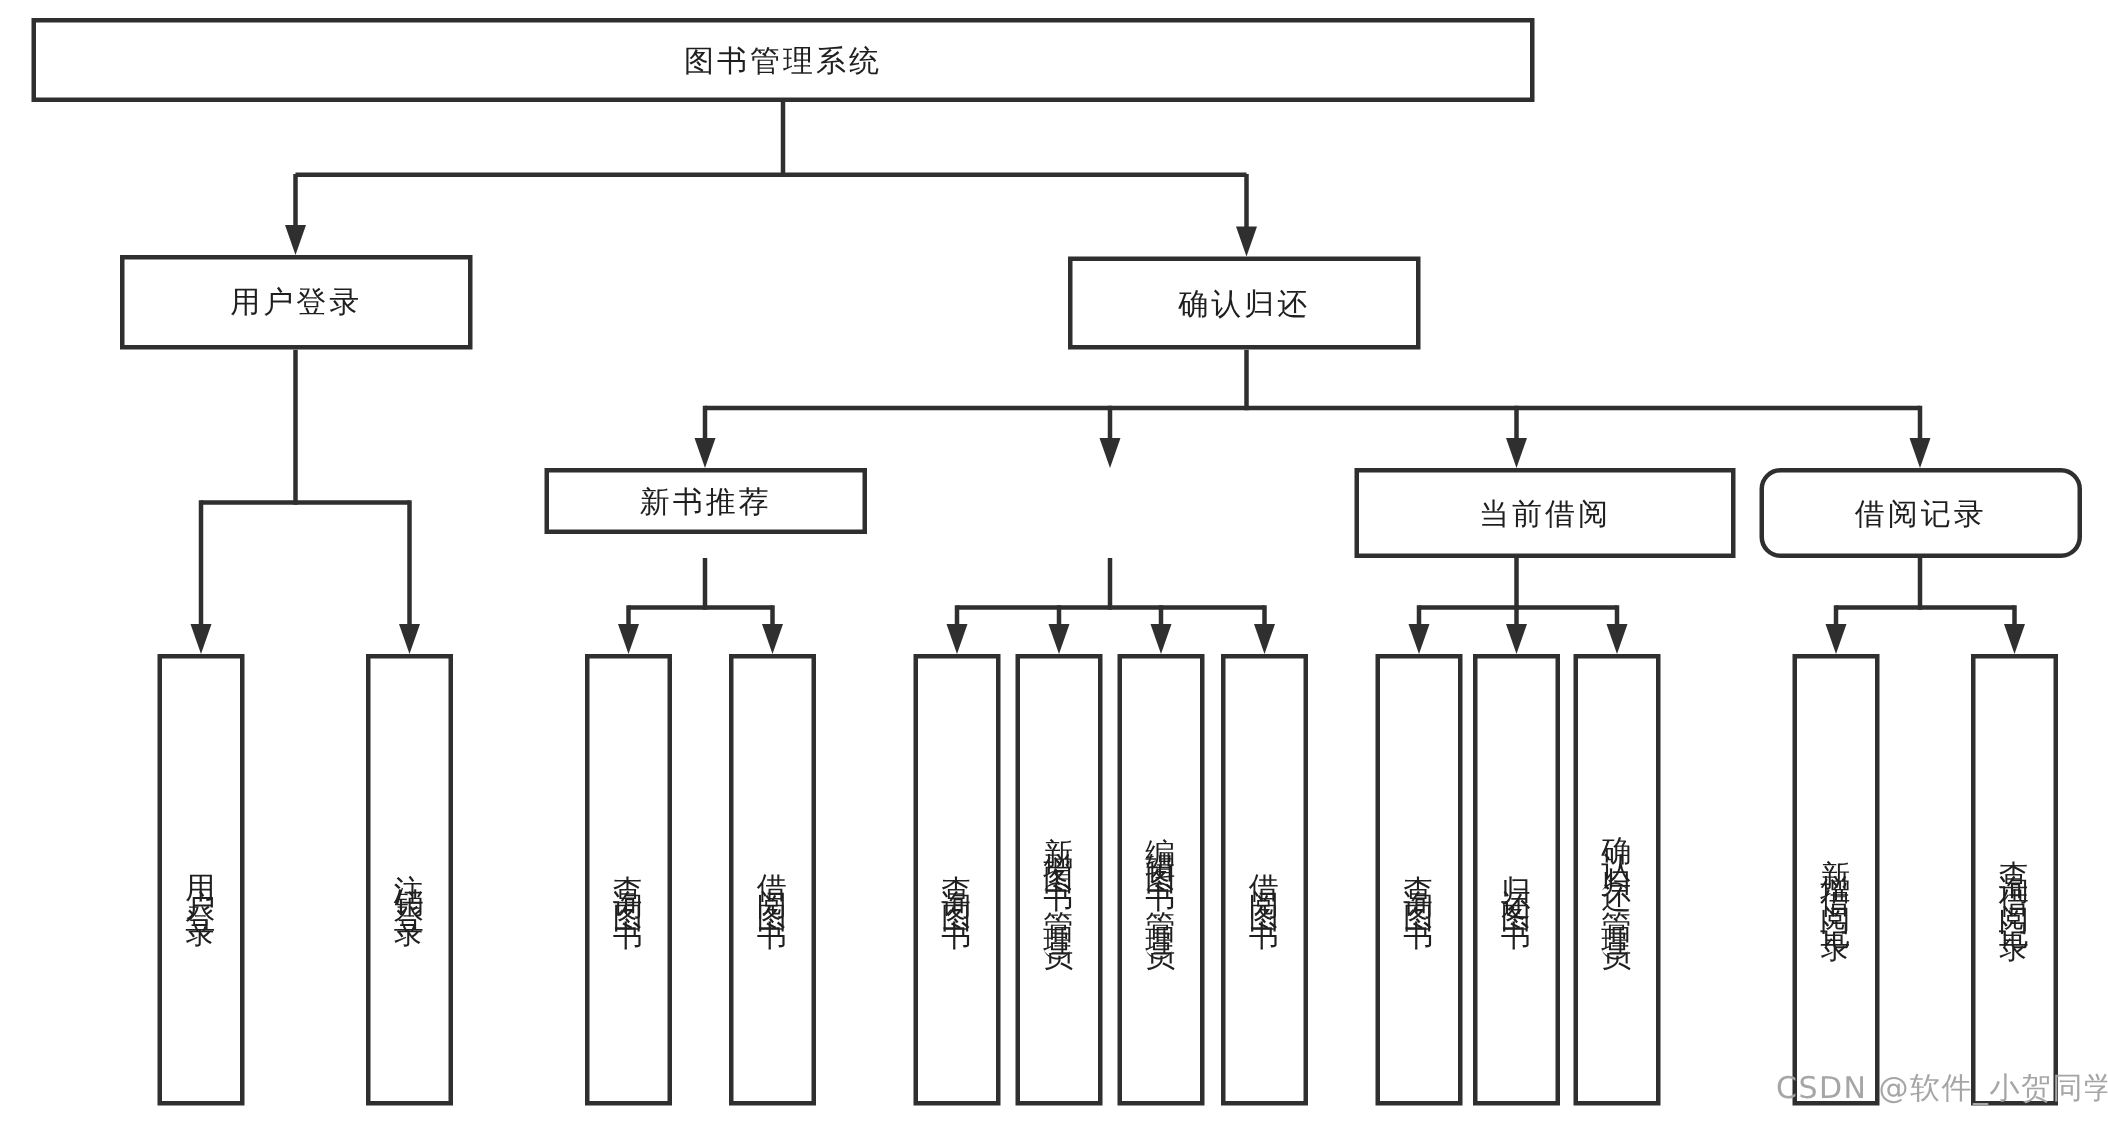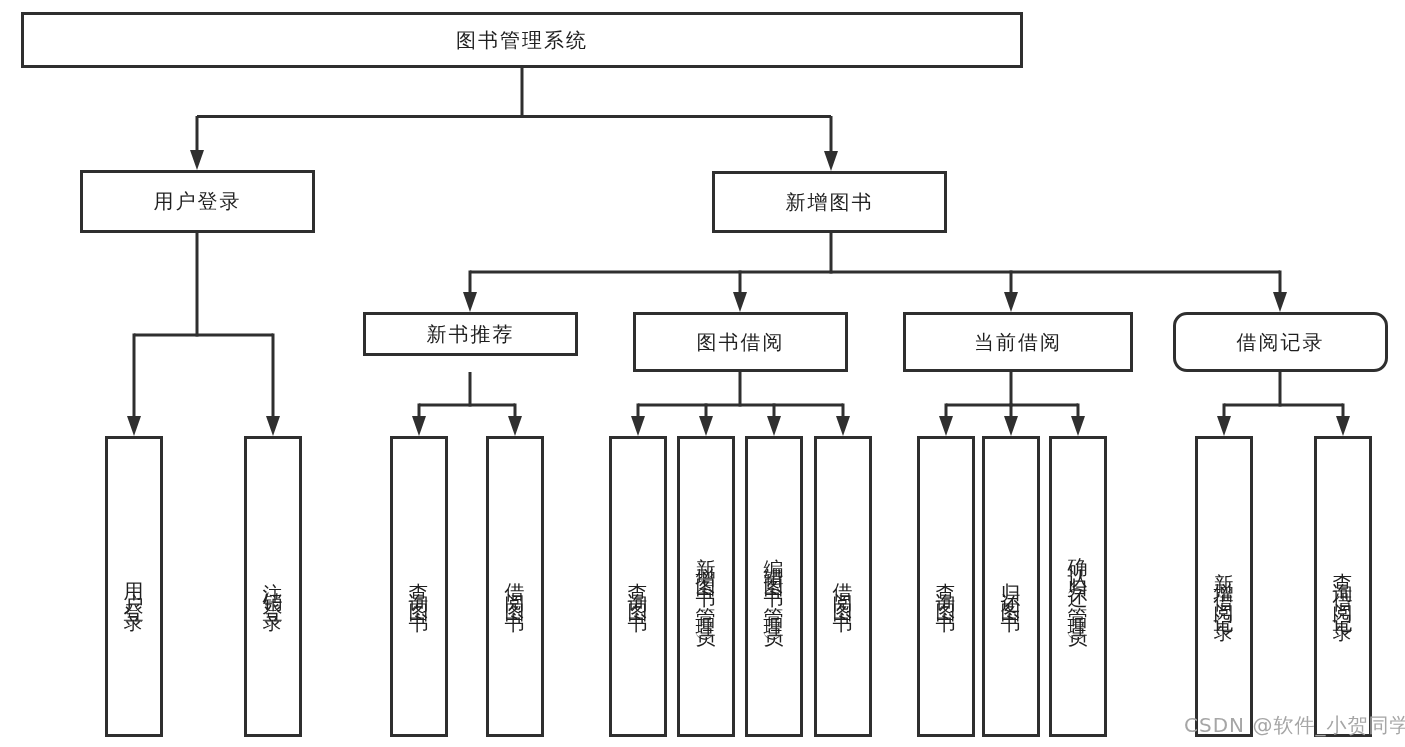--- a/index.html
+++ b/index.html
@@ -139,25 +139,24 @@
       <line x1="1224" y1="403.5" x2="1224" y2="419"></line>
       <polygon points="1217,416 1231,416 1224,436"></polygon>
       <line x1="1343" y1="403.5" x2="1343" y2="419"></line>
       <polygon points="1336,416 1350,416 1343,436"></polygon>
     </g>
   </svg>
 
   <div class="box h-box" style="left:21px; top:12px; width:1002px; height:56px;">图书管理系统</div>
 
   <div class="box h-box" style="left:80px; top:170px; width:235px; height:63px;">用户登录</div>
-  <div class="box h-box" style="left:712px; top:171px; width:235px; height:62px;">新增图书</div>
+  <div class="box h-box" style="left:712px; top:171px; width:235px; height:62px;">确认归还</div>
 
   <div class="box h-box" style="left:363px; top:312px; width:215px; height:44px;">新书推荐</div>
-  <div class="box h-box" style="left:633px; top:312px; width:215px; height:60px;">图书借阅</div>
-  <div class="box h-box" style="left:903px; top:312px; width:230px; height:60px;">当前借阅</div>
+  <div class="box h-box" style="left:903px; top:312px; width:254px; height:60px;">当前借阅</div>
   <div class="box h-box" style="left:1173px; top:312px; width:215px; height:60px;border-radius:14px;">借阅记录</div>
 
   <div class="box v-box" style="left:105px; top:436px; width:58px; height:301px;">
     <span>用户登录</span>
   </div>
   <div class="box v-box" style="left:244px; top:436px; width:58px; height:301px;">
     <span>注销登录</span>
   </div>
 
   <div class="box v-box" style="left:390px; top:436px; width:58px; height:301px;">

